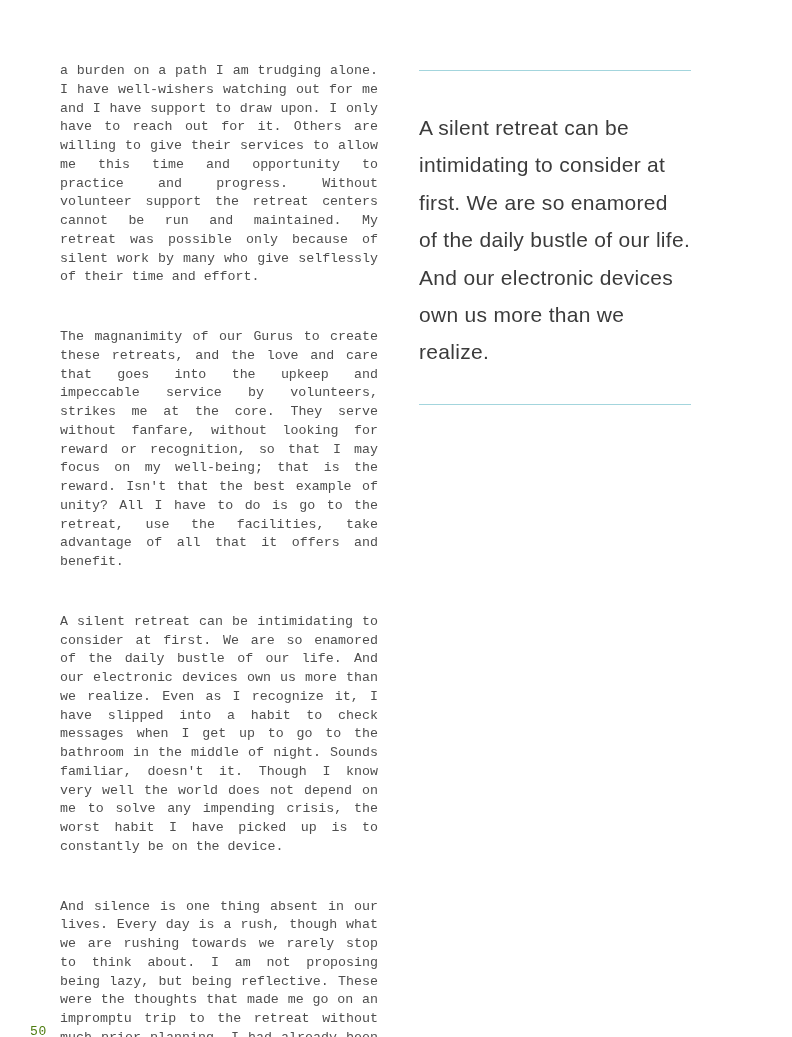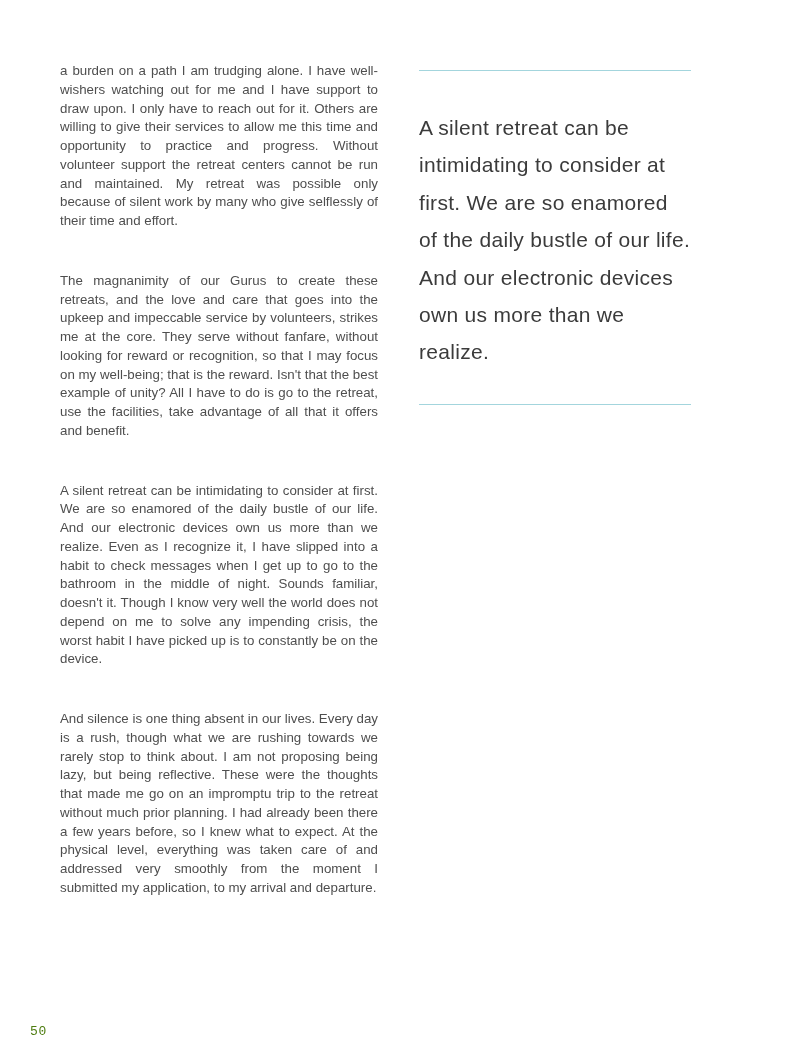--- a/index.html
+++ b/index.html
@@ -17,21 +17,21 @@
 
   
   .article {
     position: absolute;
     left: 60px;
     top: 62px;
     width: 318px;
   }
   .article p {
     margin: 0 0 41px 0;
-    font-family: Liberation Sans, sans-serif;
+    font-family: Liberation Mono, monospace;
     font-size: 13.3px;
     line-height: 18.75px;
     color: #4e4e4e;
     text-align: justify;
     text-justify: inter-word;
   }
   .article p:last-child { margin-bottom: 6px; }
 
   
   .pullquote {

